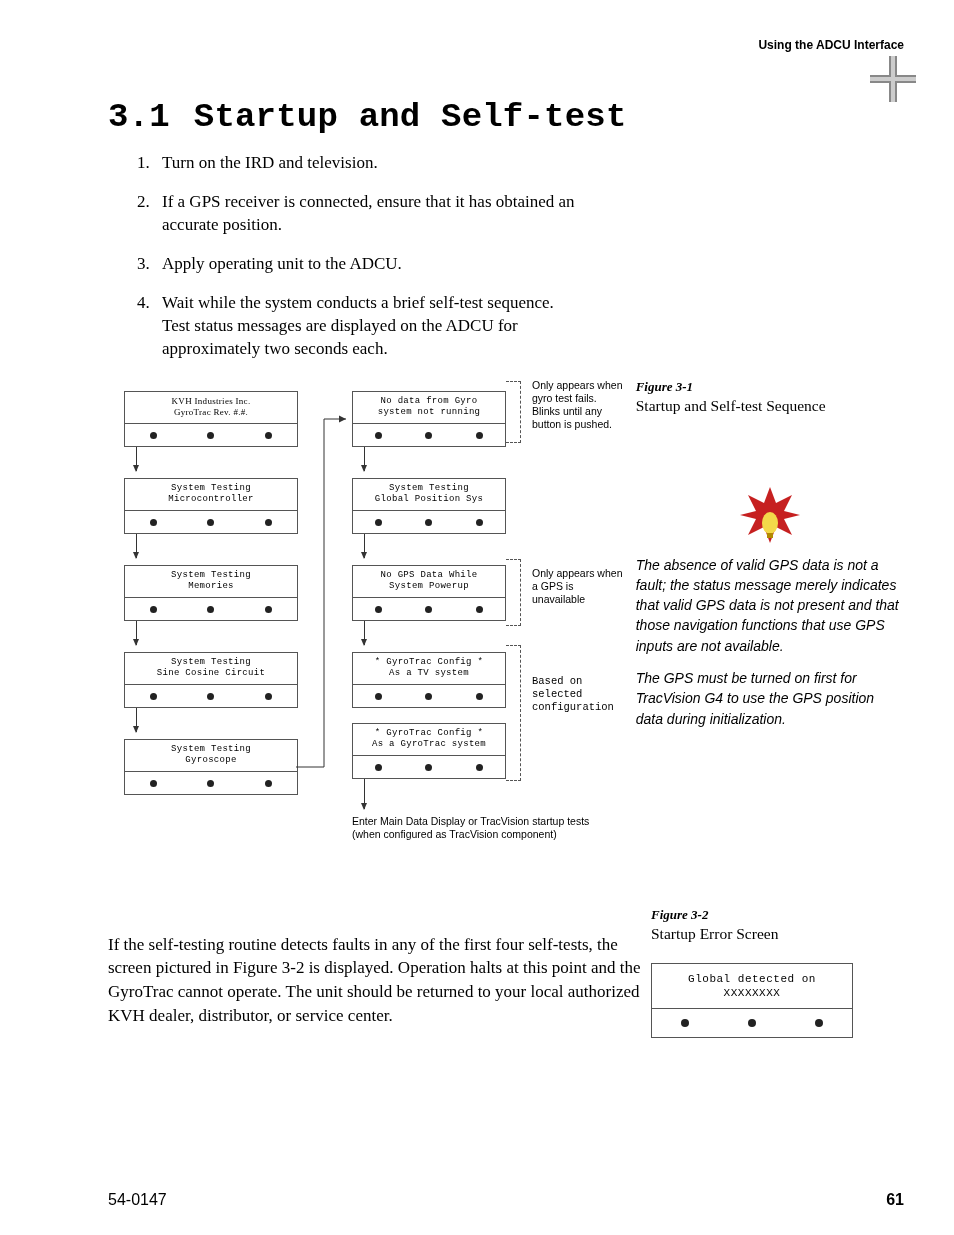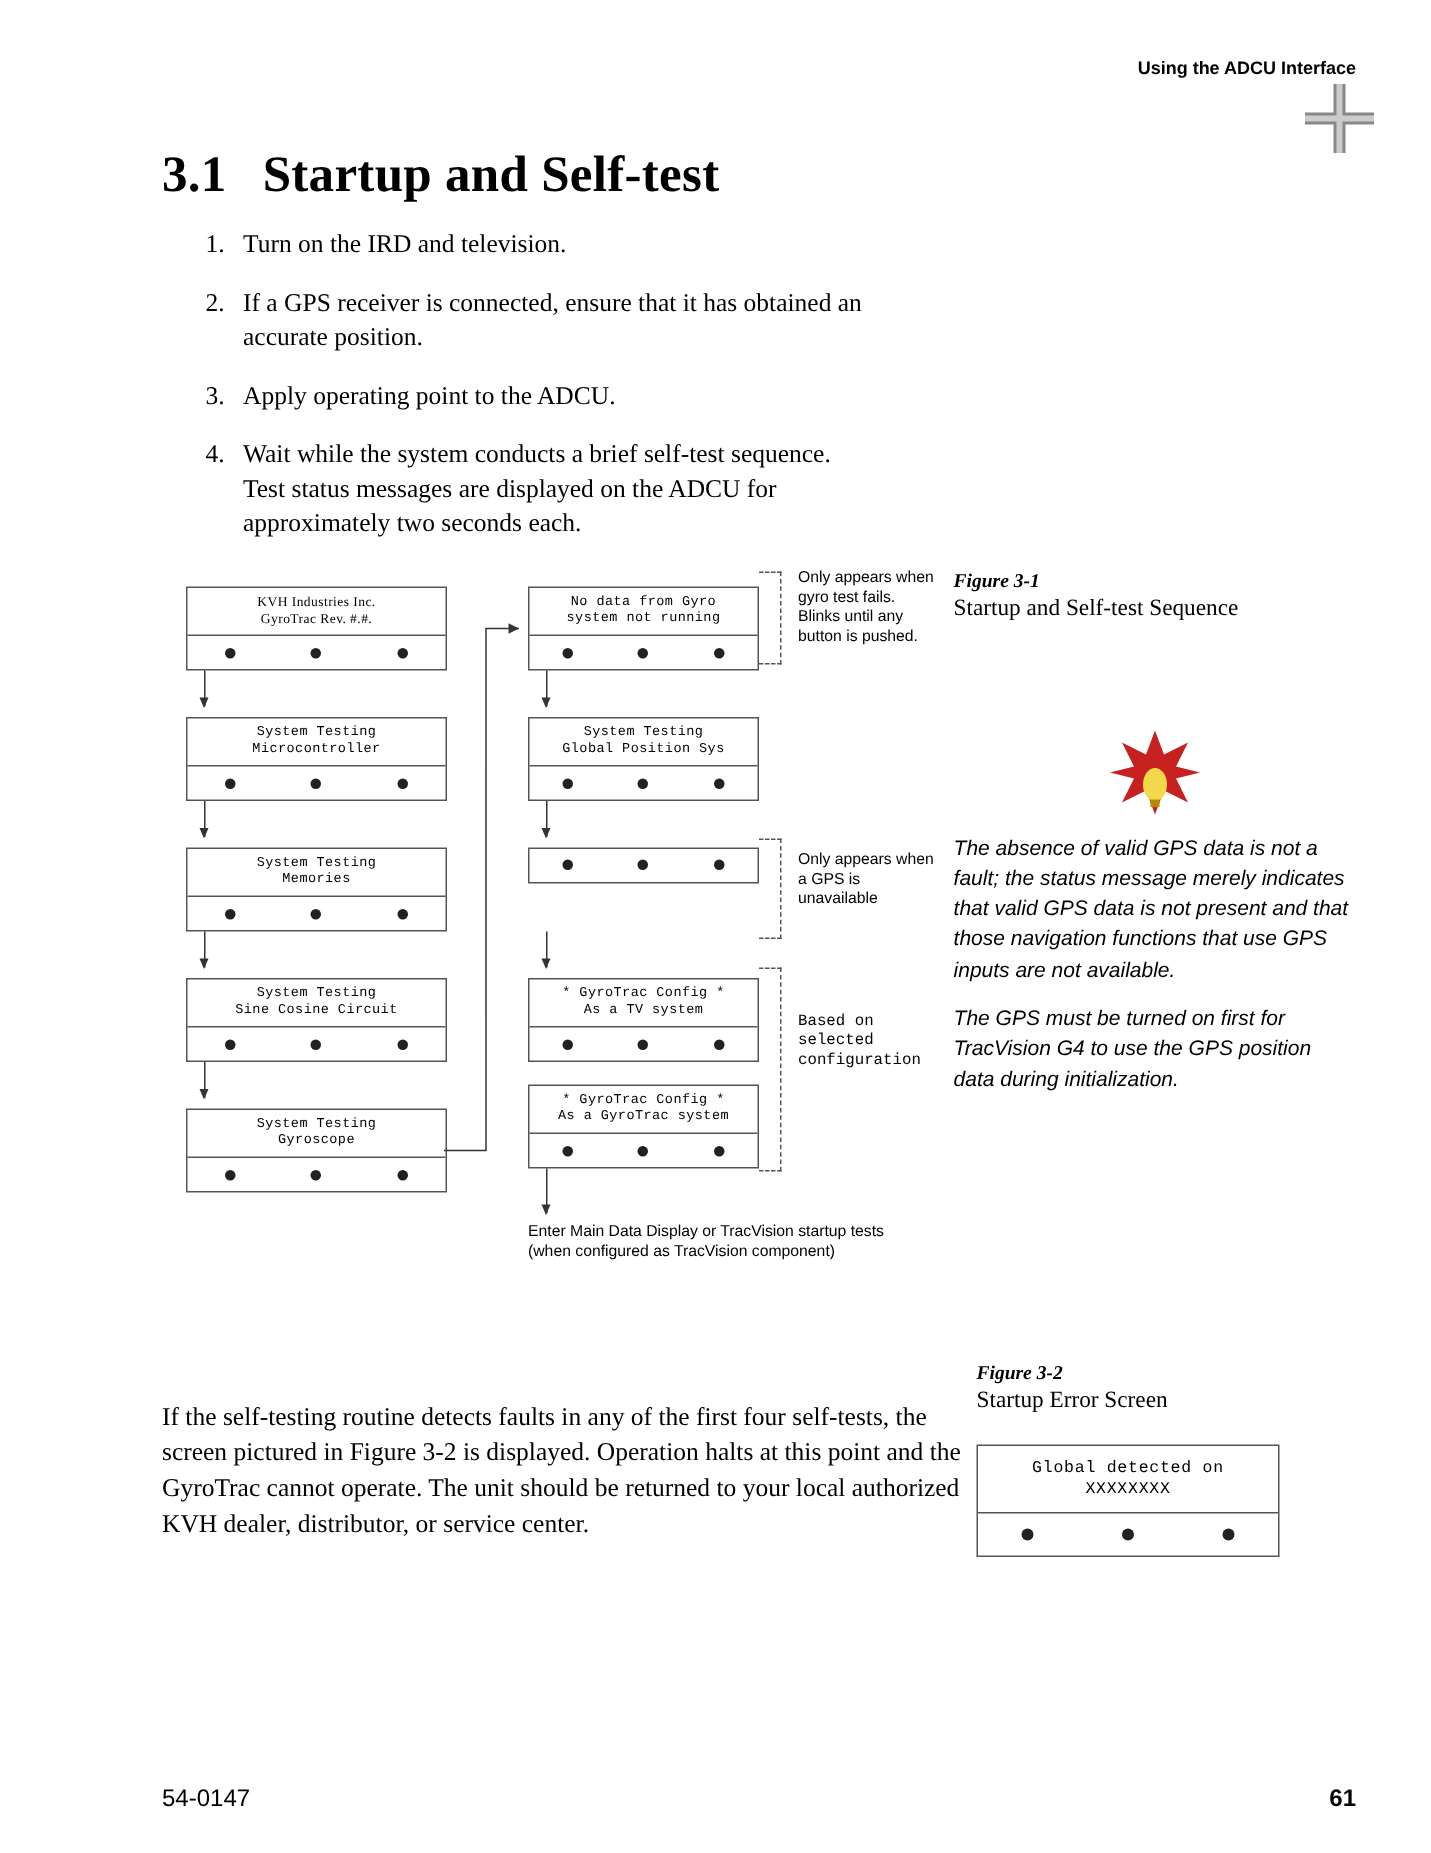--- a/index.html
+++ b/index.html
@@ -28,21 +28,21 @@
     font-weight: bold;
     font-size: 12px;
     margin-bottom: 3px;
   }
   .crosshair {
     position: absolute;
     top: 56px;
     right: 38px;
   }
   h1 {
-    font-family: Liberation Serif, serif;
+    font-family: Liberation Mono, monospace;
     font-weight: 900;
     font-size: 34px;
     margin: 60px 0 16px 0;
     letter-spacing: 0.2px;
   }
   .num { margin-right: 24px; }
   ol.steps {
     margin: 0 0 18px 46px;
     padding: 0;
     width: 430px;
@@ -214,21 +214,21 @@
     <line x1="23" y1="0" x2="23" y2="46" stroke="#ccc" stroke-width="4"></line>
   </svg>
 
   <h1>
     <span class="num">3.1</span><span>Startup and Self-test</span>
   </h1>
 
   <ol class="steps">
     <li>Turn on the IRD and television.</li>
     <li>If a GPS receiver is connected, ensure that it has obtained an accurate position.</li>
-    <li>Apply operating point to the ADCU.</li>
+    <li>Apply operating unit to the ADCU.</li>
     <li>Wait while the system conducts a brief self-test sequence. Test status messages are displayed on the ADCU for approximately two seconds each.</li>
   </ol>
 
   <div class="main-row">
     <div class="flow-col">
       <div class="flow">
 
         <div class="lcd" style="left:16px; top:12px;font-family:Liberation Serif, serif;">
           <div class="screen"><span>KVH Industries Inc.</span><br><span>GyroTrac Rev. #.#.</span></div>
           <div class="dots">
@@ -291,20 +291,21 @@
         <div class="lcd lcd-sm" style="left:244px; top:99px;">
           <div class="screen"><span>System Testing</span><br><span>Global Position Sys</span></div>
           <div class="dots">
               <span></span>
               <span></span>
               <span></span>
             </div>
         </div>
         <div class="arrow-v" style="left:256px; top:155px; height:24px;"></div>
         <div class="lcd lcd-sm" style="left:244px; top:186px;">
+          <div class="screen"><span>No GPS Data While</span><br><span>System Powerup</span></div>
           <div class="dots">
               <span></span>
               <span></span>
               <span></span>
             </div>
         </div>
         <div class="arrow-v" style="left:256px; top:242px; height:24px;"></div>
         <div class="lcd lcd-sm" style="left:244px; top:273px;">
           <div class="screen"><span>* GyroTrac Config *</span><br><span>As a TV system</span></div>
           <div class="dots">

